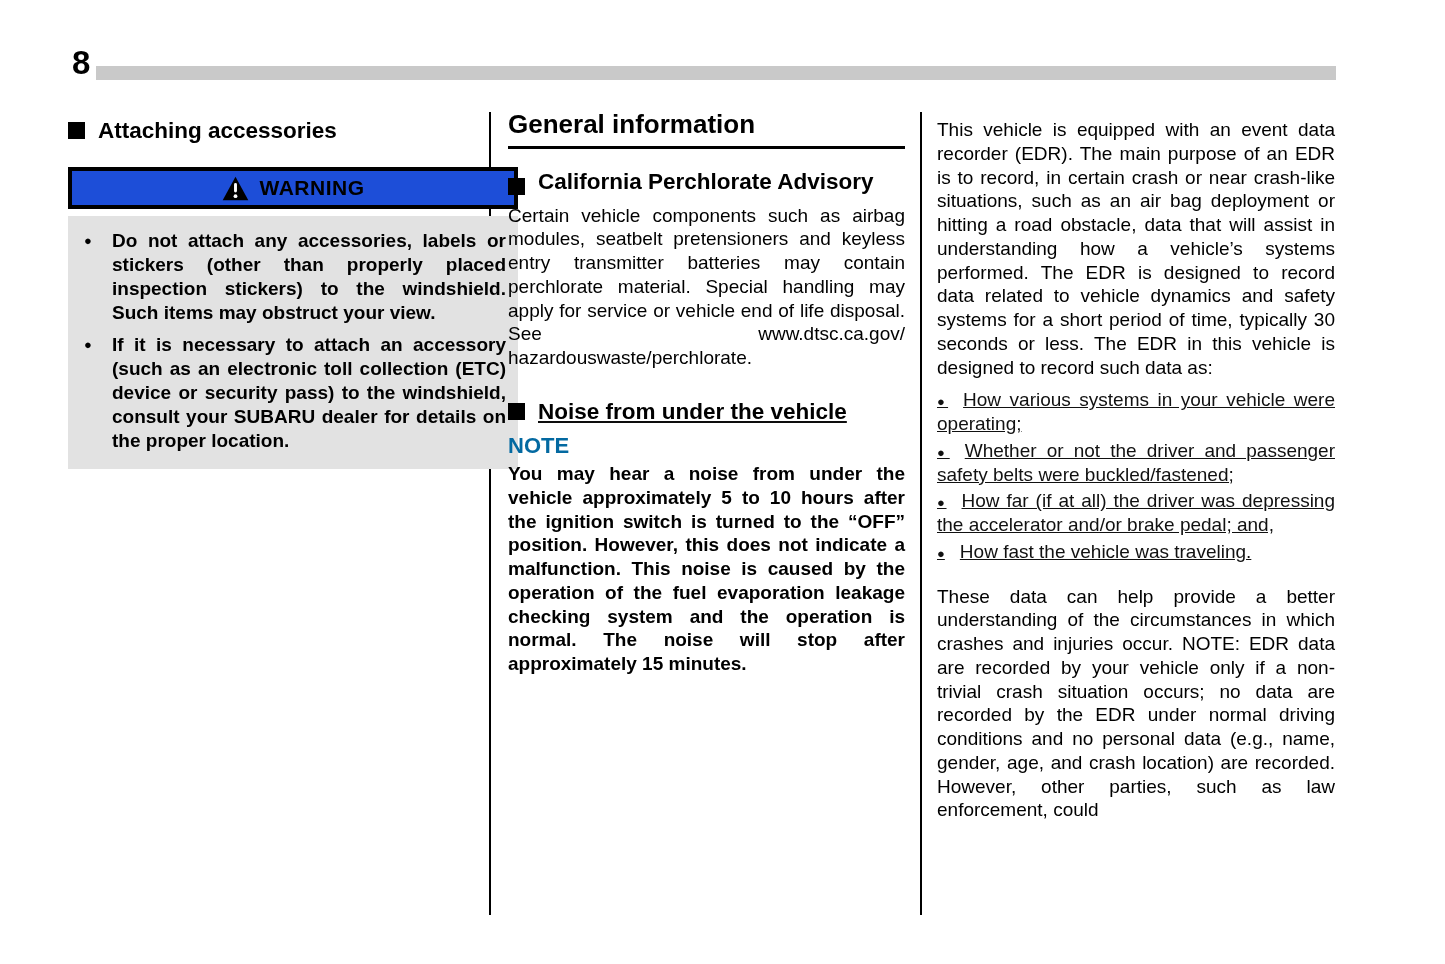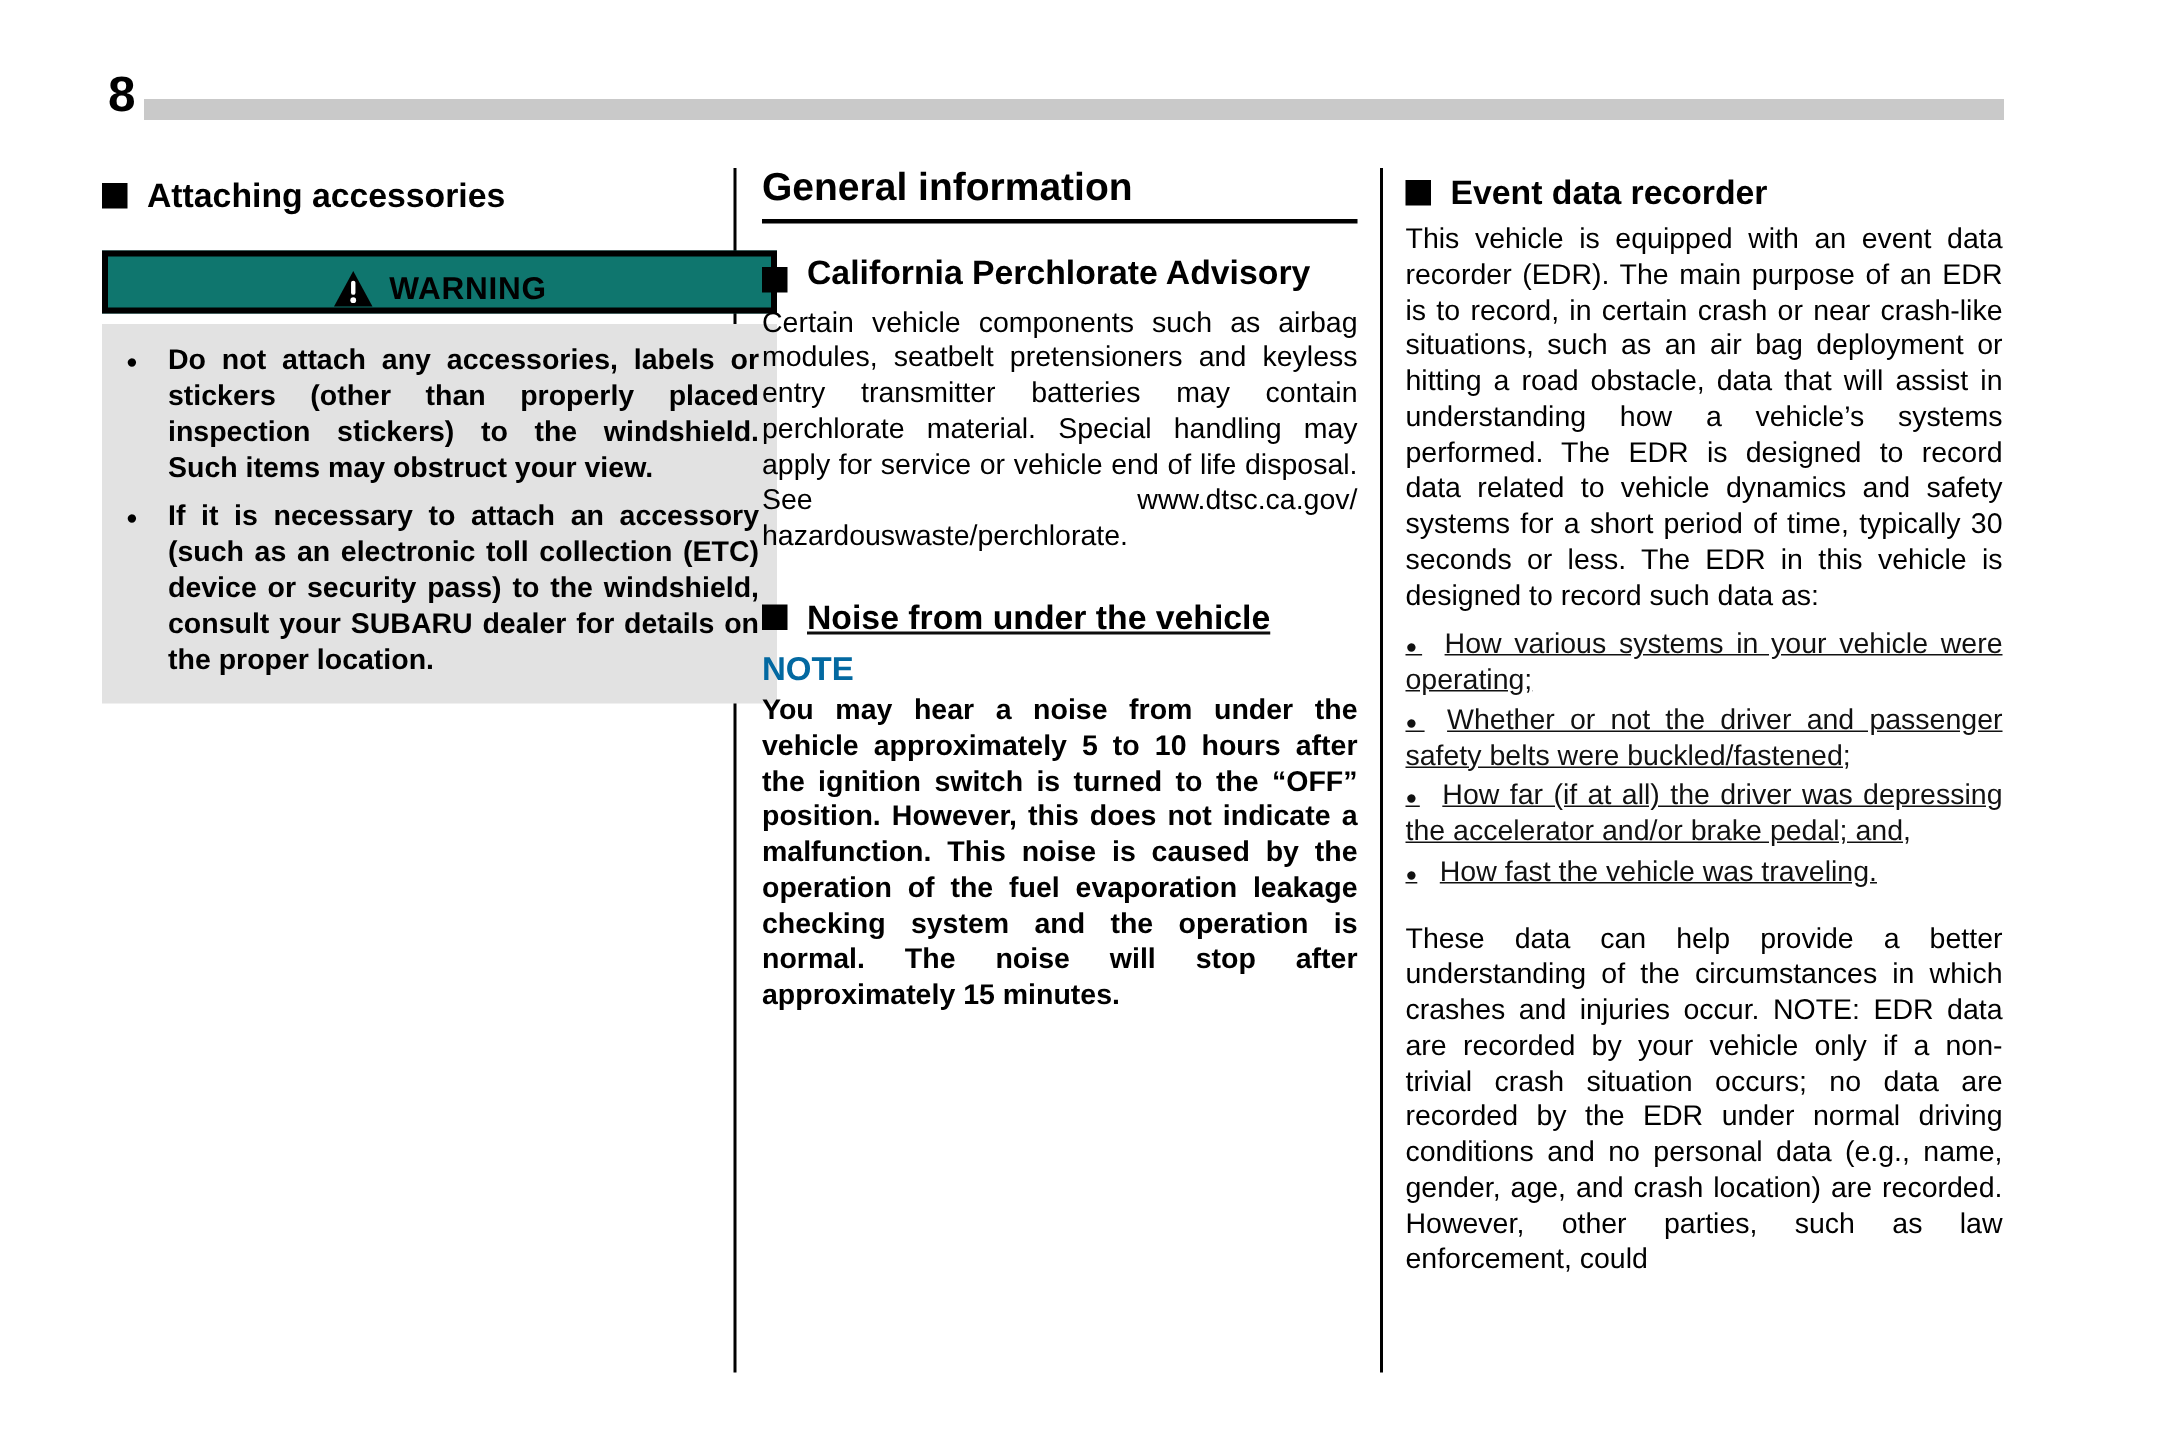--- a/index.html
+++ b/index.html
@@ -44,22 +44,22 @@
   
   .para{
     font-size:19px;line-height:1.25;text-align:justify;
     margin:9px 0 0 0;overflow-wrap:break-word;color:#000000;
   }
   .para.bold{font-weight:bold;color:#000;}
 
   
   .warn-wrap{margin-top:23px;}
   .warn-header{
-    border:4px solid #000;background:#0f766e;
-    height:34px;display:flex;align-items:flex-end;justify-content:center;gap:11px;
+    border:4px solid #000;background:#1d4ed8;
+    height:34px;display:flex;align-items:center;justify-content:center;gap:11px;
   }
   .warn-header .warn-title{font-size:21px;font-weight:bold;letter-spacing:.5px;color:#000;}
   .warn-body{
     margin-top:7px;background:#e2e2e2;
     padding:13px 12px 16px 12px;
   }
   .warn-item{display:flex;margin-top:8px;}
   .warn-item:first-child{margin-top:0;}
   .warn-item .dot{flex:0 0 28px;font-size:13px;line-height:24px;padding-left:4px;color:#000;}
   .warn-item .w-txt{
@@ -135,24 +135,20 @@
       <span class="sq"></span>
       <span class="txt">Noise from under the vehicle</span>
     </div>
     <div class="note-label">NOTE</div>
     <p class="para bold" style="margin-top:3px;">You may hear a noise from under the vehicle approximately 5 to 10 hours after the ignition switch is turned to the “OFF” position. However, this does not indicate a malfunction. This noise is caused by the operation of the fuel evaporation leakage checking system and the operation is normal. The noise will stop after approximately 15 minutes.</p>
 
   </div>
 
   <div class="col col-right">
 
-    <div class="sec-heading" style="margin-top:4px;">
-      <span class="sq"></span>
-      <span class="txt">Event data recorder</span>
-    </div>
 
     <p class="para" style="margin-top:6px;">This vehicle is equipped with an event data recorder (EDR). The main purpose of an EDR is to record, in certain crash or near crash-like situations, such as an air bag deployment or hitting a road obstacle, data that will assist in understanding how a vehicle’s systems performed. The EDR is designed to record data related to vehicle dynamics and safety systems for a short period of time, typically 30 seconds or less. The EDR in this vehicle is designed to record such data as:</p>
 
     <div class="spacer-sm"></div>
 
     <p class="r-bullet"><span class="dot">●</span><span>How various systems in your vehicle were operating;</span></p>
     <p class="r-bullet"><span class="dot">●</span><span>Whether or not the driver and passenger safety belts were buckled/fastened;</span></p>
     <p class="r-bullet"><span class="dot">●</span><span>How far (if at all) the driver was depressing the accelerator and/or brake pedal; and,</span></p>
     <p class="r-bullet"><span class="dot">●</span><span>How fast the vehicle was traveling.</span></p>
 

